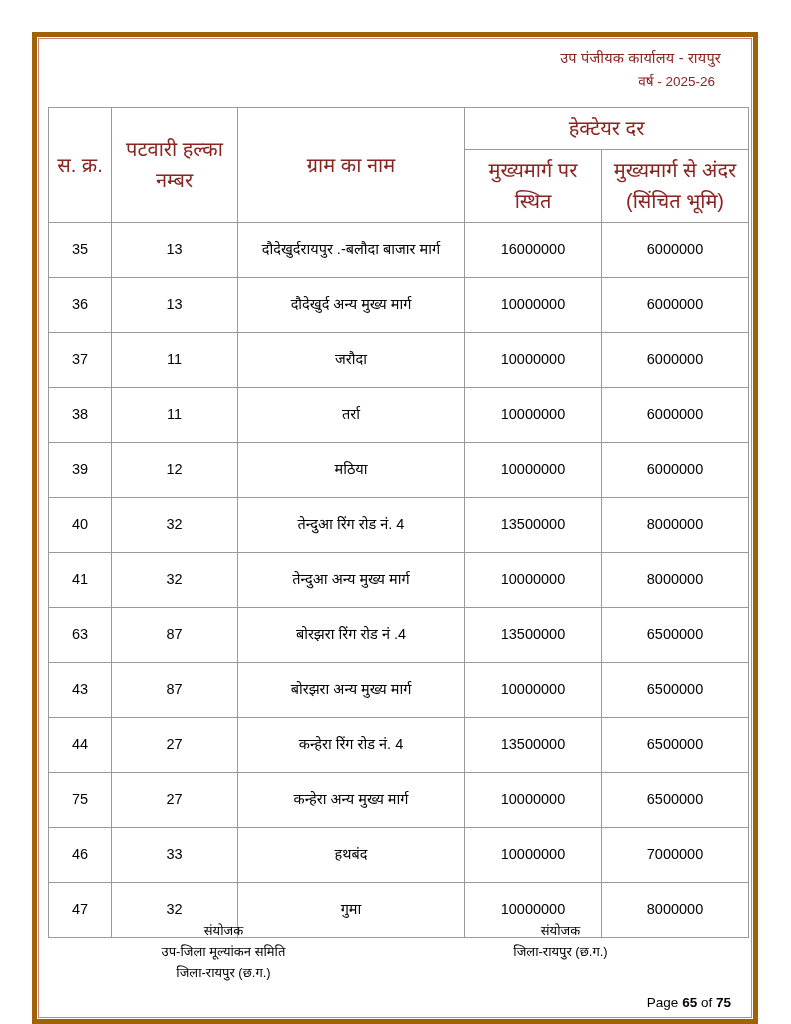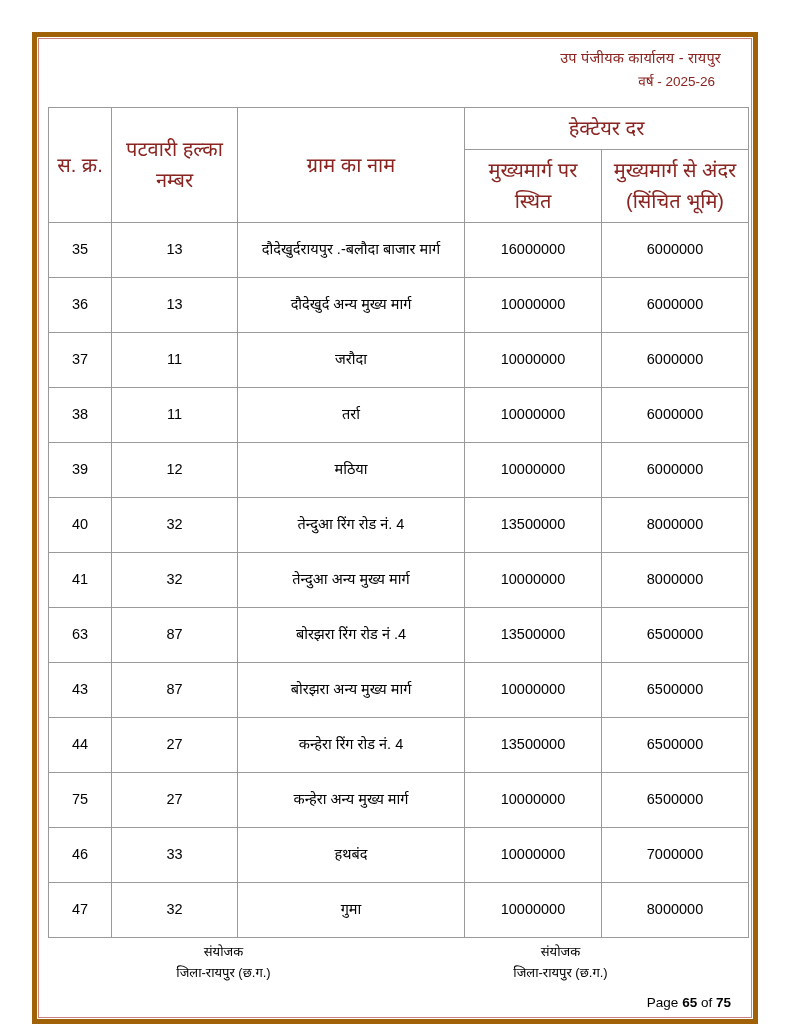--- a/index.html
+++ b/index.html
@@ -265,20 +265,21 @@
               <td class="cell-rate">10000000</td>
               <td class="cell-rate">8000000</td>
             </tr>
           </tbody>
       </table>
     </div>
 
     <div class="signatures">
       <div class="sig-block">
         <div class="sig-line">संयोजक</div>
+        <div class="sig-line">उप-जिला मूल्यांकन समिति</div>
         <div class="sig-line">जिला-रायपुर (छ.ग.)</div>
       </div>
       <div class="sig-block">
         <div class="sig-line">संयोजक</div>
         <div class="sig-line">जिला-रायपुर (छ.ग.)</div>
       </div>
     </div>
 
     <div class="page-number">
       <span>Page</span>

